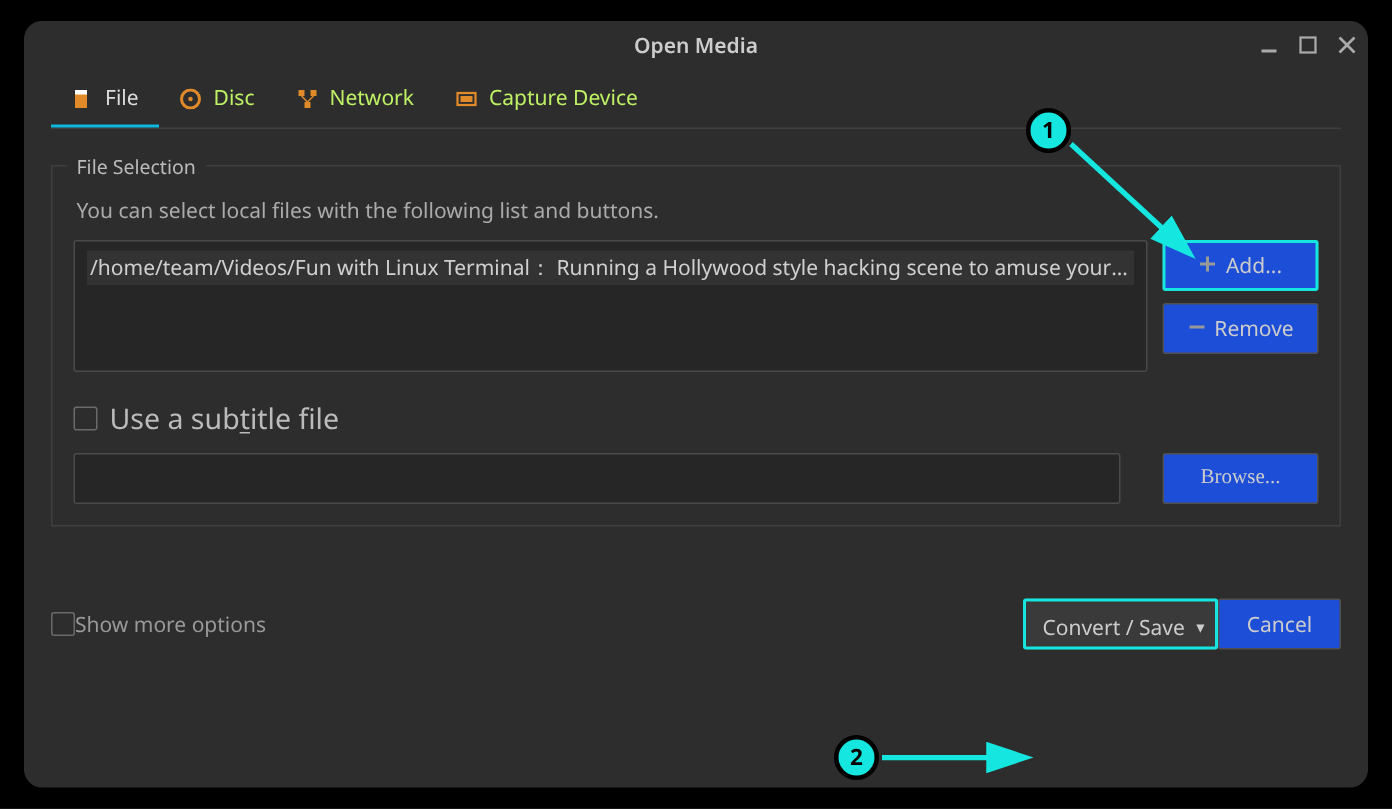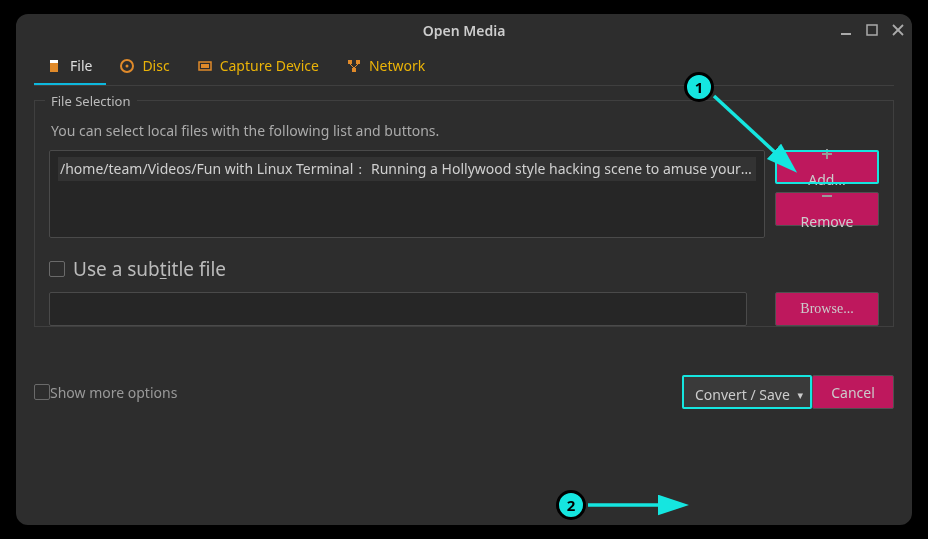--- a/index.html
+++ b/index.html
@@ -39,33 +39,33 @@
   .dialog-body {
     padding: 0 18px 14px 18px;
   }
   .tabs {
     display: flex;
     border-bottom: 1px solid #3f3f3f;
   }
   .tab {
     display: flex; align-items: center; gap: 8px;
     padding: 10px 14px 8px 14px;
-    color: #eab308;
+    color: #bef264;
     cursor: pointer;
     border-bottom: 2px solid transparent;
   }
   .tab.active {
     color: #ddd;
     border-bottom: 2px solid #0db8de;
   }
   .tab .tab-icon svg { display:block; }
   .section-box {
     border: 1px solid #3f3f3f;
-    margin-top: 14px;
-    padding: 12px 14px 0 14px;
+    margin-top: 24px;
+    padding: 12px 14px 14px 14px;
     position: relative;
   }
   .section-legend {
     position: absolute;
     top: -9px; left: 10px;
     background: #2d2d2d;
     padding: 0 6px;
     color: #bbb;
     font-size: 13px;
   }
@@ -92,27 +92,26 @@
     text-overflow: ellipsis;
     font-size: 14px;
     color: #d0d0d0;
     background: #333;
     padding: 2px 2px;
   }
   .btn-col { display:flex; flex-direction:column; gap:8px; width:104px; }
   .btn {
     display: flex; align-items:center; justify-content:center; gap:6px;
     height: 34px;
-    background: #be185d;
+    background: #1d4ed8;
     border: 1px solid #505050;
     color: #ccc;
     cursor: pointer;
     font-size: 14px;
     border-radius: 2px;
-    flex-direction: column;
   }
   .btn.hl { outline: 2px solid #15e6e0; outline-offset: -2px; }
   .subtitle-row {
     display: flex; align-items:center; gap:8px;
     margin-top: 18px;
     color: #bbb;
     font-size: 19px;
   }
   .checkbox {
     width: 16px; height: 16px;
@@ -204,37 +203,37 @@
             <svg width="14" height="14">
               <circle cx="7" cy="7" r="6" fill="none" stroke="#e08a2a" stroke-width="2"></circle>
               <circle cx="7" cy="7" r="1.5" fill="#e08a2a"></circle>
             </svg>
           </span>
         <span>Disc</span>
       </div>
       <div class="tab">
         <span class="tab-icon">
             <svg width="14" height="14">
-              <rect x="1" y="3" width="12" height="8" fill="none" stroke="#e08a2a" stroke-width="1.5"></rect>
-              <rect x="3" y="5" width="8" height="4" fill="#e08a2a"></rect>
-            </svg>
-          </span>
-        <span>Capture Device</span>
-      </div>
-      <div class="tab">
-        <span class="tab-icon">
-            <svg width="14" height="14">
               <rect x="1" y="1" width="4" height="4" fill="#e08a2a"></rect>
               <rect x="9" y="1" width="4" height="4" fill="#e08a2a"></rect>
               <rect x="5" y="9" width="4" height="4" fill="#e08a2a"></rect>
               <line x1="3" y1="5" x2="7" y2="9" stroke="#e08a2a"></line>
               <line x1="11" y1="5" x2="7" y2="9" stroke="#e08a2a"></line>
             </svg>
           </span>
         <span>Network</span>
+      </div>
+      <div class="tab">
+        <span class="tab-icon">
+            <svg width="14" height="14">
+              <rect x="1" y="3" width="12" height="8" fill="none" stroke="#e08a2a" stroke-width="1.5"></rect>
+              <rect x="3" y="5" width="8" height="4" fill="#e08a2a"></rect>
+            </svg>
+          </span>
+        <span>Capture Device</span>
       </div>
     </div>
 
     <div class="section-box">
       <div class="section-legend">File Selection</div>
       <div class="hint">You can select local files with the following list and buttons.</div>
       <div class="file-row">
         <div class="file-list">
           <div class="file-list-item">/home/team/Videos/Fun with Linux Terminal： Running a Hollywood style hacking scene to amuse your fri…</div>
         </div>

